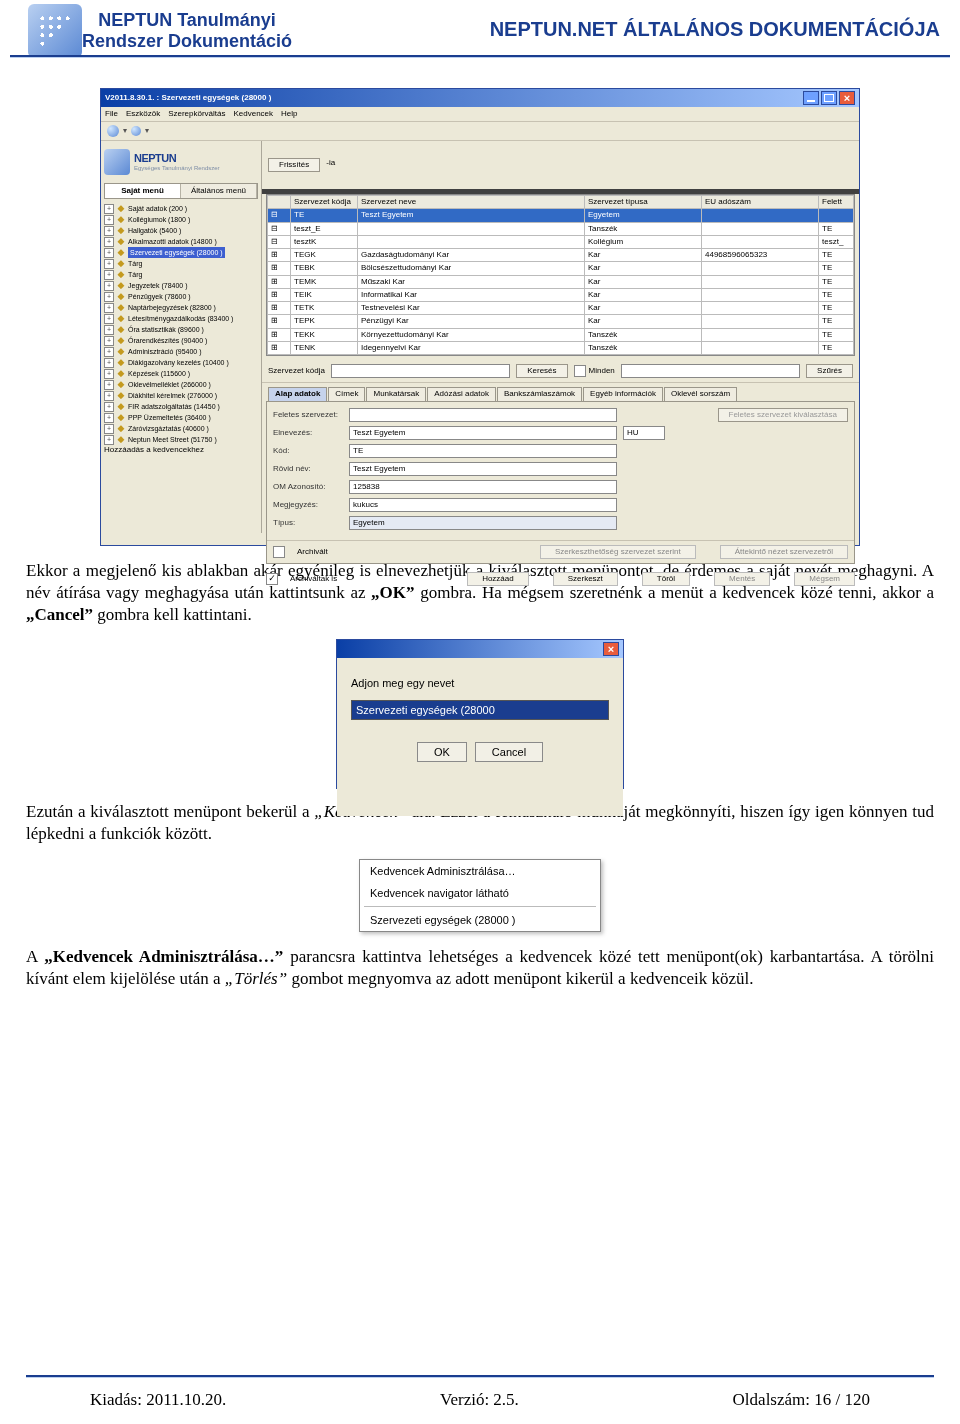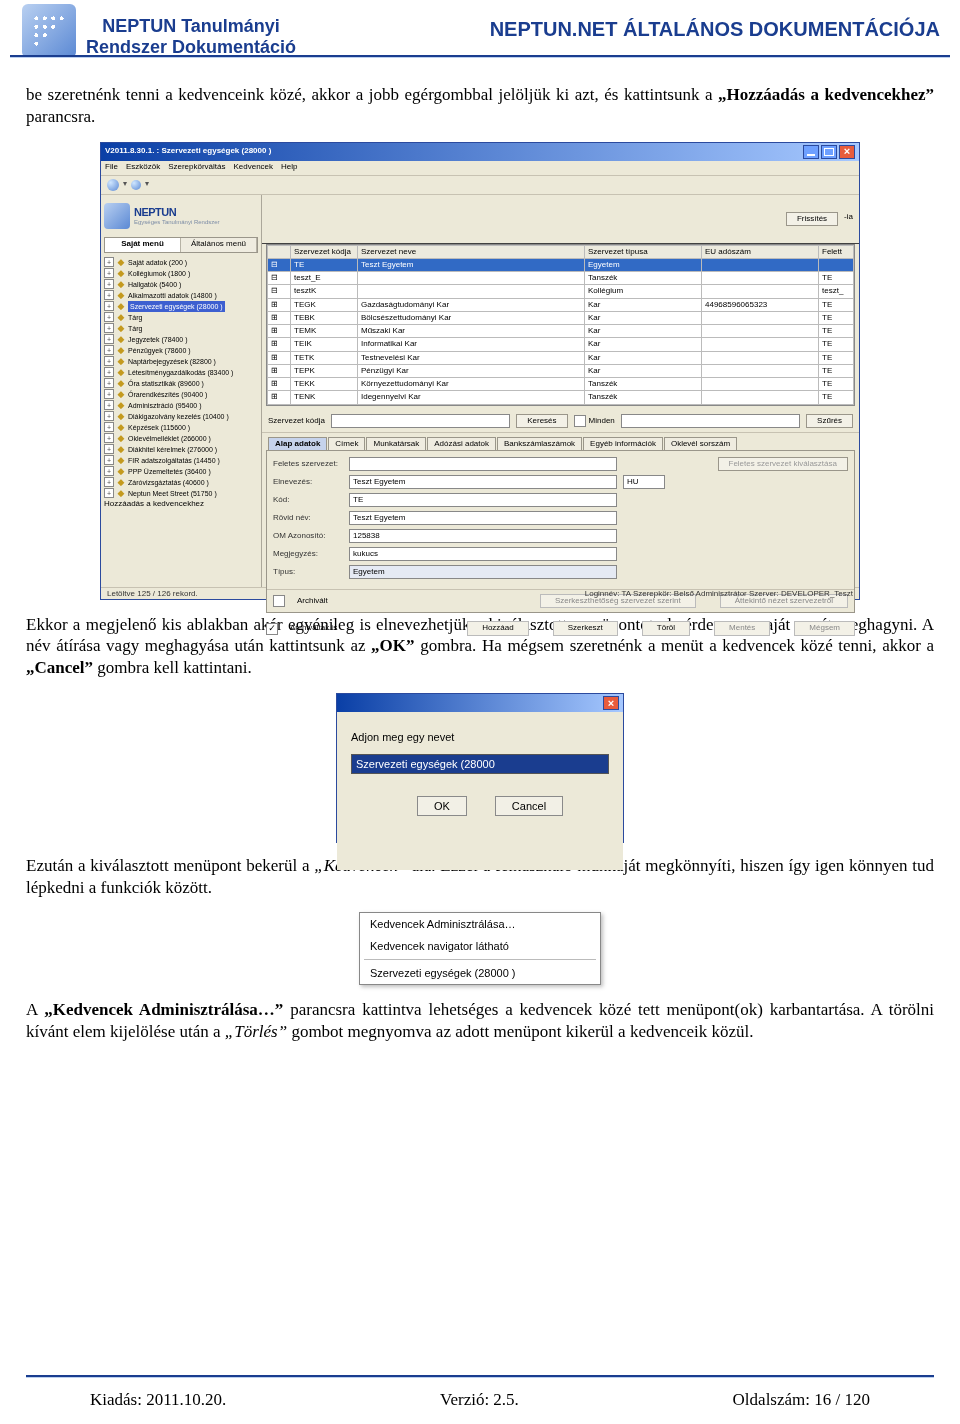--- a/index.html
+++ b/index.html
@@ -9,21 +9,21 @@
     --grid:#999;
     --win-title:#0a2a7a;
     --win-titlebar-start:#0a3fa6;
     --win-titlebar-end:#a6c8ff;
     --close-red:#e85c3c;
   }
   html,body{margin:0;padding:0;background:#fff;font-family:"Times New Roman",Times,serif;}
   .page{width:var(--page-w);height:var(--page-h);margin:0 auto;position:relative;color:#000;}
   
   .hdr{position:relative;height:70px;}
-  .hdr-left{position:absolute;left:22px;top:4px;display:flex;align-items:flex-end;gap:10px;}
+  .hdr-left{position:absolute;left:28px;top:4px;display:flex;align-items:center;}
   .logo{width:54px;height:54px;background:linear-gradient(135deg,#b9d0f1,#5b89d4);border-radius:6px;position:relative;overflow:hidden;}
   .logo::before{content:"";position:absolute;inset:6px;background:
     radial-gradient(circle at 20% 20%,#fff 2px,transparent 2px),
     radial-gradient(circle at 40% 20%,#fff 2px,transparent 2px),
     radial-gradient(circle at 60% 20%,#fff 2px,transparent 2px),
     radial-gradient(circle at 80% 20%,#fff 2px,transparent 2px),
     radial-gradient(circle at 20% 40%,#fff 2px,transparent 2px),
     radial-gradient(circle at 40% 40%,#fff 2px,transparent 2px),
     radial-gradient(circle at 60% 40%,#fff 2px,transparent 2px),
     radial-gradient(circle at 20% 60%,#fff 2px,transparent 2px),
@@ -64,21 +64,21 @@
   .side .brand .btxt .t2{font-size:6px;color:#7d8da6;}
   .side .tabs{display:flex;border:1px solid #9a968a;height:14px;}
   .side .tabs .tab{flex:1;display:flex;align-items:center;justify-content:center;background:#efece0;border-right:1px solid #b6b2a5;}
   .side .tabs .tab.act{background:#fff;font-weight:700;}
   .tree{margin-top:4px;font-size:7px;line-height:11px;}
   .tree .node{display:flex;align-items:center;gap:3px;white-space:nowrap;}
   .tree .plus{width:8px;height:8px;border:1px solid #888;display:inline-flex;align-items:center;justify-content:center;font-size:7px;color:#555;background:#fff;}
   .tree .dot{width:8px;height:8px;display:inline-flex;align-items:center;justify-content:center;color:#c49a1e;font-size:9px;}
   .tree .hl{background:#3d5fd0;color:#fff;padding:0 2px;}
   .content{flex:1;display:flex;flex-direction:column;}
-  .toprow{display:flex;justify-content:flex-end;gap:6px;padding:17px 6px;border-bottom:1px solid #404040;}
+  .toprow{display:flex;gap:6px;padding:17px 6px;border-bottom:5px solid #404040;}
   .btn{border:1px solid #9a968a;background:#f3f1e7;padding:1px 10px;font-size:8px;}
   .grid{border:1px solid #888;margin:0 4px 4px;background:#fff;}
   .grid table{border-collapse:collapse;width:100%;font-size:8px;}
   .grid th,.grid td{border:1px solid #bbb;padding:1px 3px;text-align:left;white-space:nowrap;overflow:hidden;}
   .grid th{background:#eceade;font-weight:400;}
   .grid tr.sel td{background:#316ac5;color:#fff;}
   .grid .c0{width:16px;}
   .grid .c1{width:60px;}
   .grid .c2{width:220px;}
   .grid .c3{width:110px;}
@@ -100,21 +100,21 @@
   .bottombar .cb .box{width:10px;height:10px;border:1px solid #888;background:#fff;}
   .bottombar .gbtn{border:1px solid #bbb;background:#f3f1e7;padding:1px 14px;font-size:8px;color:#888;}
   .bottombar .gbtn.active{color:#000;}
   .status{height:14px;border-top:1px solid #c7c2b2;display:flex;align-items:center;padding:0 6px;font-size:8px;color:#333;gap:12px;}
   
   .shot2{margin:14px auto 12px;width:286px;height:148px;}
   .shot2 .dlgbody{padding:18px 14px 10px;background:#ece9d8;height:calc(100% - 18px);}
   .shot2 .prompt{font-size:11px;margin-bottom:10px;}
   .shot2 .entry{background:#1a3d8f;color:#fff;border:1px solid #555;padding:2px 4px;font-size:11px;}
   .shot2 .dlgbtns{display:flex;justify-content:center;gap:8px;margin-top:22px;}
-  .shot2 .dbtn{border:1px solid #8a8a8a;background:#f2f0e6;padding:2px 16px;font-size:11px;margin-left:20px;}
+  .shot2 .dbtn{border:1px solid #8a8a8a;background:#f2f0e6;padding:2px 16px;font-size:11px;}
   
   .shot3{margin:14px auto 14px;width:240px;background:#fff;border:1px solid #888;box-shadow:2px 2px 4px rgba(0,0,0,.25);font-family:Tahoma,Arial,sans-serif;font-size:11px;}
   .shot3 .mi{padding:4px 10px;}
   .shot3 .sep{height:1px;background:#bbb;margin:2px 4px;}
   
   .footer{position:absolute;left:0;right:0;bottom:14px;text-align:center}
   .footer .rule{margin:0 26px 12px;height:0;border-top:2px solid var(--accent);border-bottom:1px solid #bcd0ef;}
   .footer .line{display:flex;justify-content:space-between;padding:0 90px;font-size:17px;}
 </style>
 </head>
@@ -128,25 +128,20 @@
       <div class="l1">NEPTUN Tanulmányi</div>
       <div class="l2">Rendszer Dokumentáció</div>
     </div>
   </div>
   <div class="hdr-right">NEPTUN.NET ÁLTALÁNOS DOKUMENTÁCIÓJA</div>
   <div class="hdr-rule"></div>
 </div>
 
 <div class="body">
 
-<p>
-  <span>be szeretnénk tenni a kedvenceink közé, akkor a jobb egérgombbal jelöljük ki azt, és kattintsunk a </span>
-  <b>„Hozzáadás a kedvencekhez”</b>
-  <span> parancsra.</span>
-</p>
 
 <div class="win shot1">
   <div class="titlebar">
     <span>V2011.8.30.1. : Szervezeti egységek (28000  )</span>
     <div class="tb-btns">
       <div class="tb-btn mi"></div>
       <div class="tb-btn mx"></div>
       <div class="tb-btn cl"></div>
     </div>
   </div>
@@ -476,24 +471,20 @@
         <div class="btns">
           <span class="gbtn active">Hozzáad</span>
           <span class="gbtn active">Szerkeszt</span>
           <span class="gbtn active">Töröl</span>
           <span class="gbtn">Mentés</span>
           <span class="gbtn">Mégsem</span>
         </div>
       </div>
     </div>
   </div>
-  <div class="status">
-    <span>Letöltve 125 / 126 rekord.</span>
-    <span style="margin-left:auto;">Loginnév: TA  Szerepkör: Belső Adminisztrátor  Szerver: DEVELOPER_Teszt</span>
-  </div>
 </div>
 
 <p>
   <span>Ekkor a megjelenő kis ablakban akár egyénileg is elnevezhetjük a kiválasztott menüpontot, de érdemes a saját nevét meghagyni. A név átírása vagy meghagyása után kattintsunk az </span>
   <b>„OK”</b>
   <span> gombra. Ha mégsem szeretnénk a menüt a kedvencek közé tenni, akkor a </span>
   <b>„Cancel”</b>
   <span> gombra kell kattintani.</span>
 </p>
 

